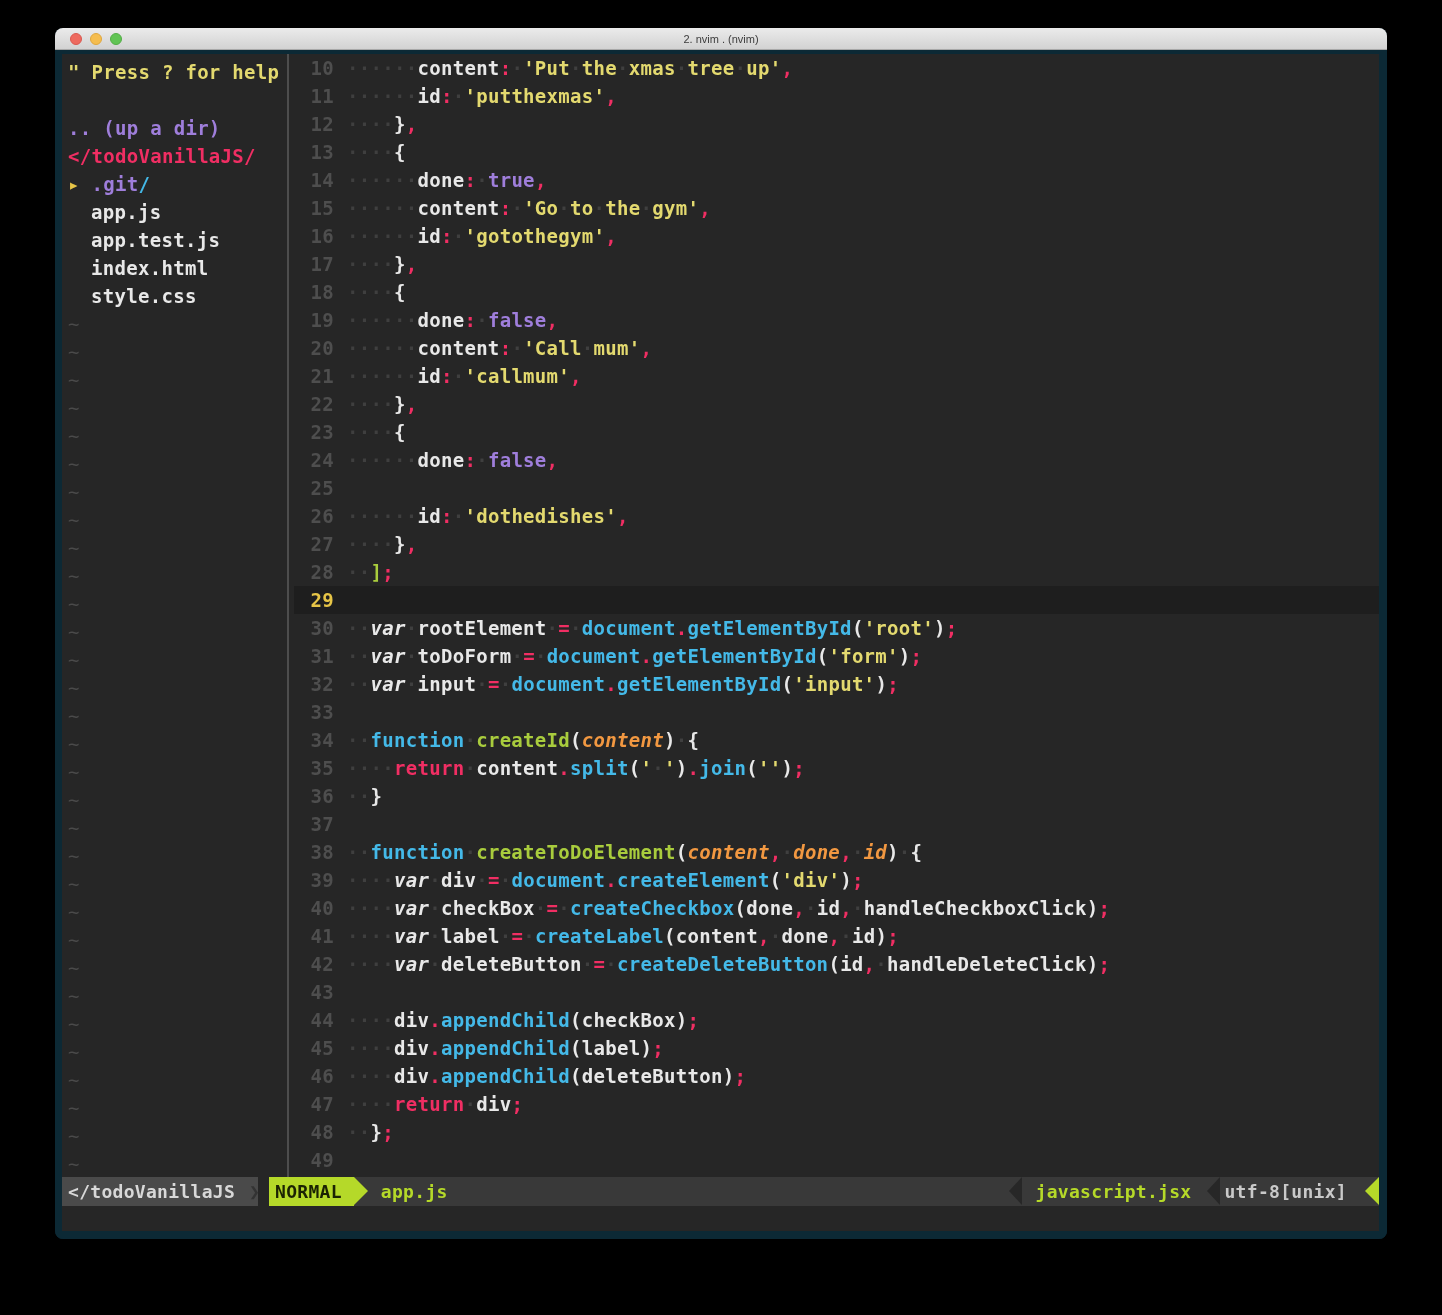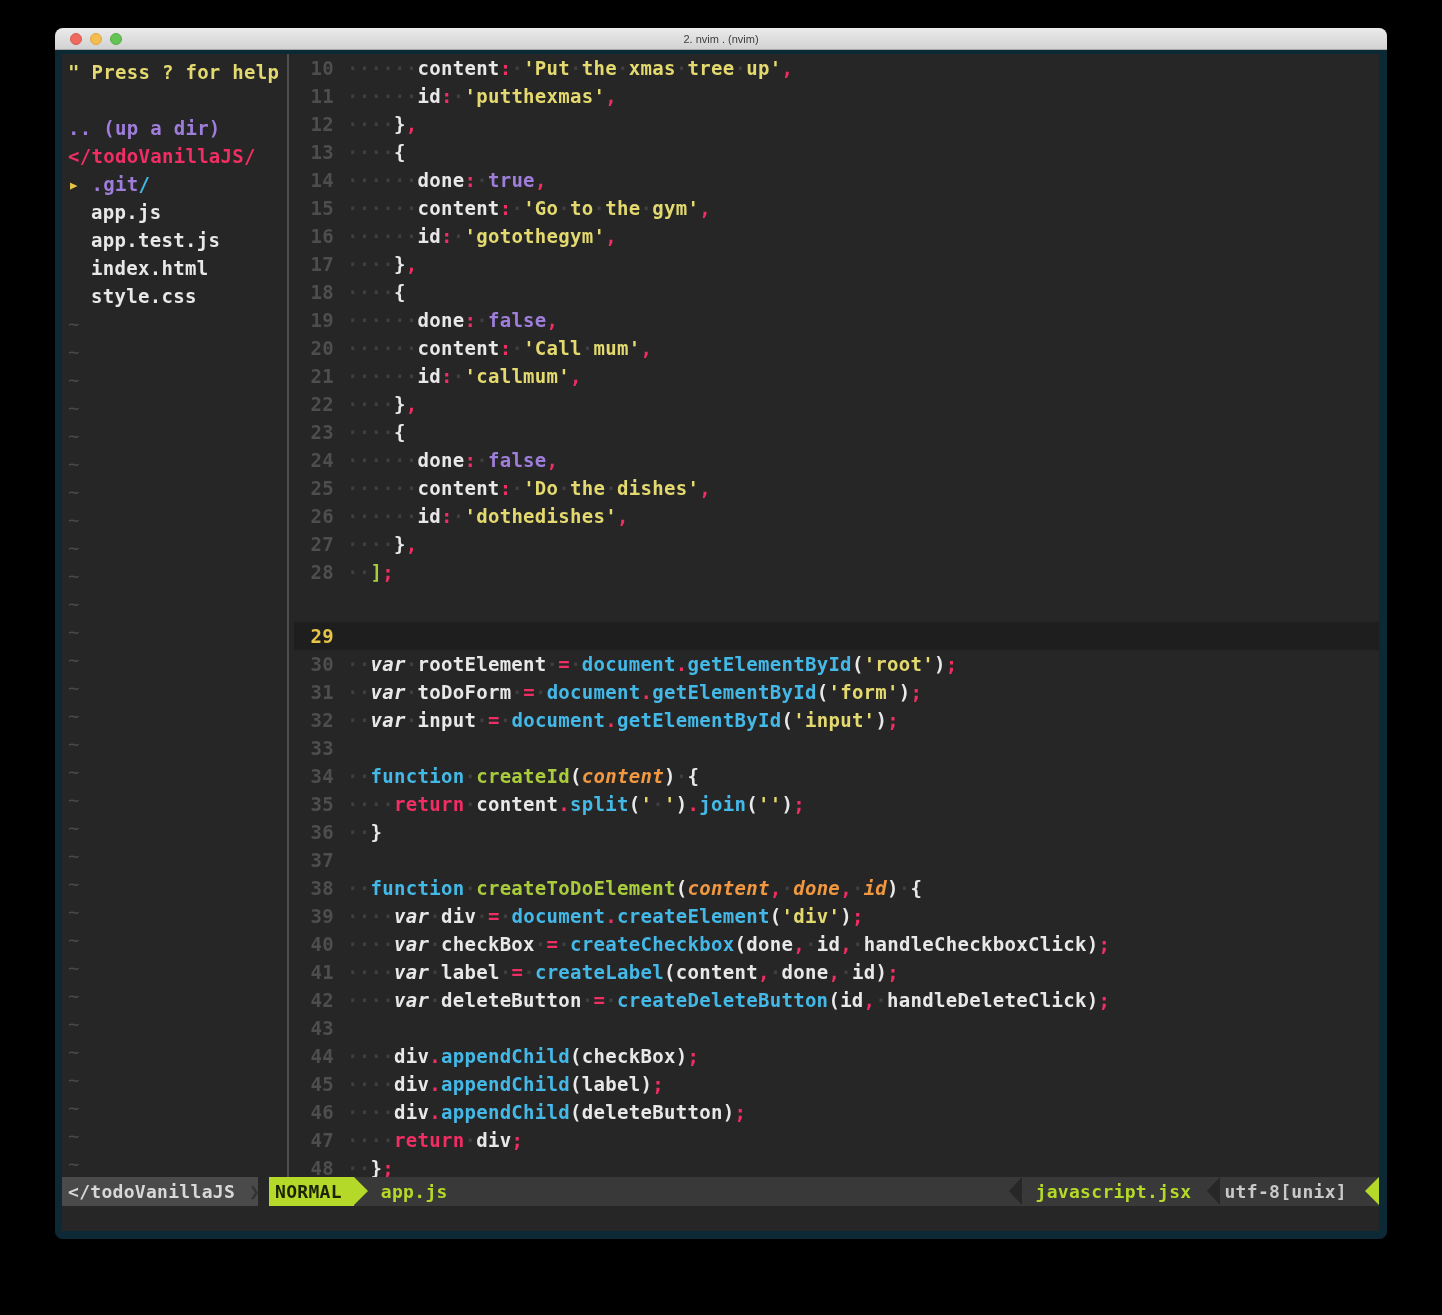--- a/index.html
+++ b/index.html
@@ -46,21 +46,21 @@
   .s-file  { color:#e8e8e8; padding-left:23px; }
   .s-tilde { color:#4a4a4a; font-weight:400; }
 
   .vsplit { width:11px; position:relative; flex-shrink:0; }
   .vsplit::after { content:""; position:absolute; left:4px; top:0; bottom:0; width:2px; background:#4d4d4d; }
 
   
   .codearea { flex:1; overflow:hidden; }
   .line { height:28px; display:flex; white-space:pre; }
   .num  { width:40px; text-align:right; margin-right:13px; color:#4e4e4e; flex-shrink:0; }
-  .cursor-line { background:#1e1e1e;margin-top:36px; }
+  .cursor-line { background:#1e1e1e; }
   .cursor-line .num { color:#e7c547; }
 
   .tok-w { color:#3f3f3f; }
   .tok-t { color:#e8e8e8; }
   .tok-p { color:#f02e63; }
   .tok-s { color:#e3d96f; }
   .tok-k { color:#9f7edb; }
   .tok-r { color:#f02e63; }
   .tok-f { color:#44b9e8; }
   .tok-g { color:#a9cc3d; }
@@ -175,21 +175,21 @@
             <div class="line"><span class="num">15</span><span class="code"><span class="tok-w">······</span><span class="tok-t">content</span><span class="tok-p">:</span><span class="tok-w">·</span><span class="tok-s">'Go</span><span class="tok-w">·</span><span class="tok-s">to</span><span class="tok-w">·</span><span class="tok-s">the</span><span class="tok-w">·</span><span class="tok-s">gym'</span><span class="tok-p">,</span></span></div>
             <div class="line"><span class="num">16</span><span class="code"><span class="tok-w">······</span><span class="tok-t">id</span><span class="tok-p">:</span><span class="tok-w">·</span><span class="tok-s">'gotothegym'</span><span class="tok-p">,</span></span></div>
             <div class="line"><span class="num">17</span><span class="code"><span class="tok-w">····</span><span class="tok-t">}</span><span class="tok-p">,</span></span></div>
             <div class="line"><span class="num">18</span><span class="code"><span class="tok-w">····</span><span class="tok-t">{</span></span></div>
             <div class="line"><span class="num">19</span><span class="code"><span class="tok-w">······</span><span class="tok-t">done</span><span class="tok-p">:</span><span class="tok-w">·</span><span class="tok-k">false</span><span class="tok-p">,</span></span></div>
             <div class="line"><span class="num">20</span><span class="code"><span class="tok-w">······</span><span class="tok-t">content</span><span class="tok-p">:</span><span class="tok-w">·</span><span class="tok-s">'Call</span><span class="tok-w">·</span><span class="tok-s">mum'</span><span class="tok-p">,</span></span></div>
             <div class="line"><span class="num">21</span><span class="code"><span class="tok-w">······</span><span class="tok-t">id</span><span class="tok-p">:</span><span class="tok-w">·</span><span class="tok-s">'callmum'</span><span class="tok-p">,</span></span></div>
             <div class="line"><span class="num">22</span><span class="code"><span class="tok-w">····</span><span class="tok-t">}</span><span class="tok-p">,</span></span></div>
             <div class="line"><span class="num">23</span><span class="code"><span class="tok-w">····</span><span class="tok-t">{</span></span></div>
             <div class="line"><span class="num">24</span><span class="code"><span class="tok-w">······</span><span class="tok-t">done</span><span class="tok-p">:</span><span class="tok-w">·</span><span class="tok-k">false</span><span class="tok-p">,</span></span></div>
-            <div class="line"><span class="num">25</span><span class="code"><span class="tok-w">······</span><span class="tok-t">content</span><span class="tok-p">:</span><span class="tok-w">·</span><span class="tok-s">'Do</span><span class="tok-w">·</span><span class="tok-s">the</span><span class="tok-w">·</span><span class="tok-s">dishes'</span><span class="tok-p">,</span></span></div>
+            <div class="line"><span class="num">25</span></div>
             <div class="line"><span class="num">26</span><span class="code"><span class="tok-w">······</span><span class="tok-t">id</span><span class="tok-p">:</span><span class="tok-w">·</span><span class="tok-s">'dothedishes'</span><span class="tok-p">,</span></span></div>
             <div class="line"><span class="num">27</span><span class="code"><span class="tok-w">····</span><span class="tok-t">}</span><span class="tok-p">,</span></span></div>
             <div class="line"><span class="num">28</span><span class="code"><span class="tok-w">··</span><span class="tok-b">]</span><span class="tok-p">;</span></span></div>
             <div class="line cursor-line"><span class="num">29</span><span class="code"></span></div>
             <div class="line"><span class="num">30</span><span class="code"><span class="tok-w">··</span><span class="tok-v">var</span><span class="tok-w">·</span><span class="tok-t">rootElement</span><span class="tok-w">·</span><span class="tok-p">=</span><span class="tok-w">·</span><span class="tok-c">document</span><span class="tok-p">.</span><span class="tok-c">getElementById</span><span class="tok-t">(</span><span class="tok-s">'root'</span><span class="tok-t">)</span><span class="tok-p">;</span></span></div>
             <div class="line"><span class="num">31</span><span class="code"><span class="tok-w">··</span><span class="tok-v">var</span><span class="tok-w">·</span><span class="tok-t">toDoForm</span><span class="tok-w">·</span><span class="tok-p">=</span><span class="tok-w">·</span><span class="tok-c">document</span><span class="tok-p">.</span><span class="tok-c">getElementById</span><span class="tok-t">(</span><span class="tok-s">'form'</span><span class="tok-t">)</span><span class="tok-p">;</span></span></div>
             <div class="line"><span class="num">32</span><span class="code"><span class="tok-w">··</span><span class="tok-v">var</span><span class="tok-w">·</span><span class="tok-t">input</span><span class="tok-w">·</span><span class="tok-p">=</span><span class="tok-w">·</span><span class="tok-c">document</span><span class="tok-p">.</span><span class="tok-c">getElementById</span><span class="tok-t">(</span><span class="tok-s">'input'</span><span class="tok-t">)</span><span class="tok-p">;</span></span></div>
             <div class="line"><span class="num">33</span><span class="code"></span></div>
             <div class="line"><span class="num">34</span><span class="code"><span class="tok-w">··</span><span class="tok-f">function</span><span class="tok-w">·</span><span class="tok-g">createId</span><span class="tok-t">(</span><span class="tok-o">content</span><span class="tok-t">)</span><span class="tok-w">·</span><span class="tok-t">{</span></span></div>
             <div class="line"><span class="num">35</span><span class="code"><span class="tok-w">····</span><span class="tok-r">return</span><span class="tok-w">·</span><span class="tok-t">content</span><span class="tok-p">.</span><span class="tok-c">split</span><span class="tok-t">(</span><span class="tok-s">'</span><span class="tok-w">·</span><span class="tok-s">'</span><span class="tok-t">)</span><span class="tok-p">.</span><span class="tok-c">join</span><span class="tok-t">(</span><span class="tok-s">''</span><span class="tok-t">)</span><span class="tok-p">;</span></span></div>

